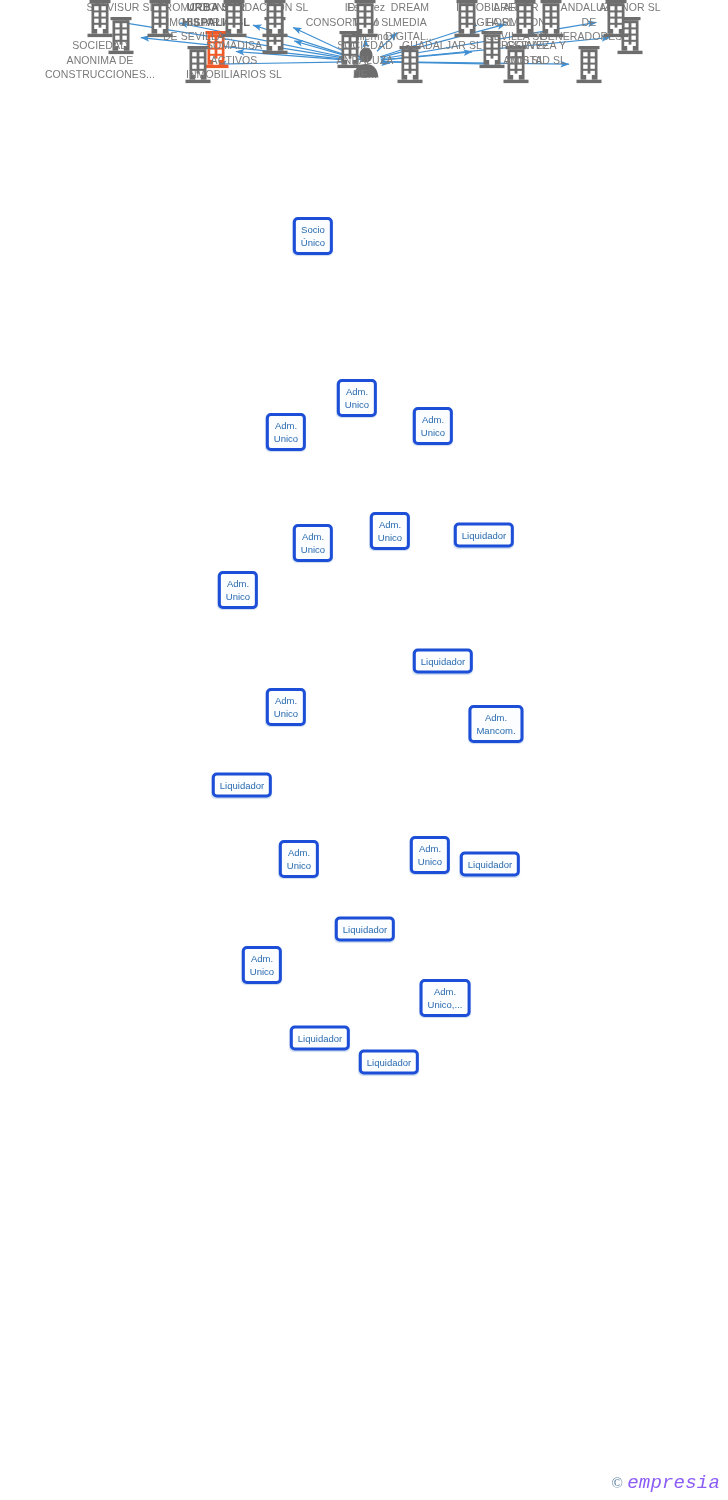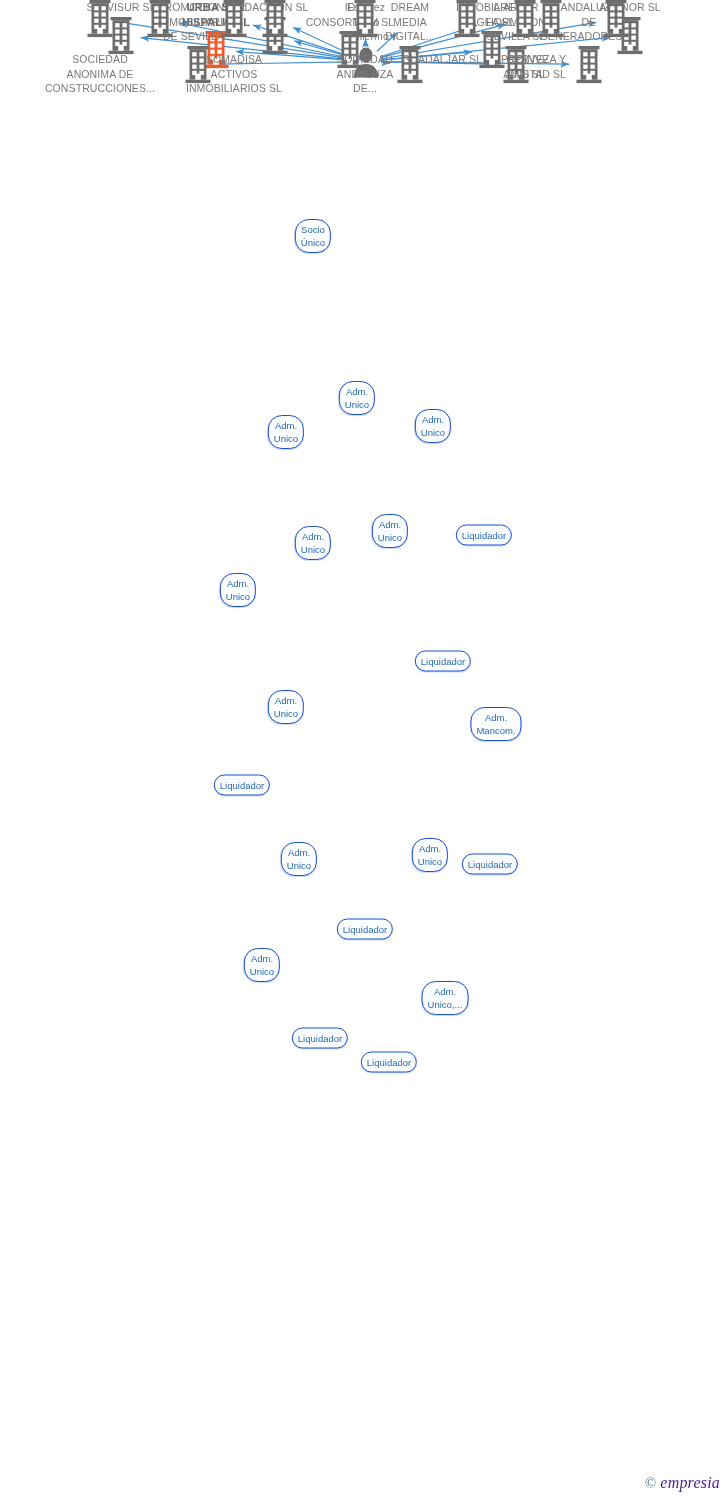--- a/index.html
+++ b/index.html
@@ -42,33 +42,33 @@
     font-size: 10.5px;
     line-height: 14.5px;
     color: #7a7a7a;
     letter-spacing: .1px;
     white-space: pre-line;
   }
   .node.cap-above .caption {
     margin-bottom: 2px;
   }
   .node.cap-below .caption {
-    margin-top: 14px;
+    margin-top: 0;
   }
   .node.highlight .caption {
     color: #666666;
     font-weight: bold;
     font-size: 11px;
   }
   .edge-label {
     position: absolute;
     box-sizing: border-box;
     background: #fbfdff;
-    border: 1px solid #1d4ed8;
-    border-radius: 14px;
+    border: 3px solid #1d4ed8;
+    border-radius: 5px;
     color: #2a6bb0;
     font-size: 9.5px;
     line-height: 13px;
     text-align: center;
     padding: 3px 5px;
     white-space: pre-line;
     box-shadow: 0 1px 1px rgba(90,140,200,.30);
     transform: translate(-50%, -50%);
   }
   #watermark {
@@ -79,24 +79,24 @@
     line-height: 18px;
     white-space: nowrap;
     user-select: none;
   }
   #watermark .copy {
     color: #5b7f9e;
     font-family: "Liberation Serif", serif;
     font-size: 15px;
   }
   #watermark .brand {
-    color: #4c1d95;
-    font-family: Liberation Serif, serif;
+    color: #8b5cf6;
+    font-family: Liberation Mono, monospace;
     font-style: italic;
-    font-size: 16px;
+    font-size: 19px;
     letter-spacing: .2px;
   }
 </style>
 </head>
 <body>
 
 <div id="canvas">
 
   <svg id="edge-layer" viewBox="0 0 728 1500" width="728" height="1500" aria-hidden="true">
     <defs>

